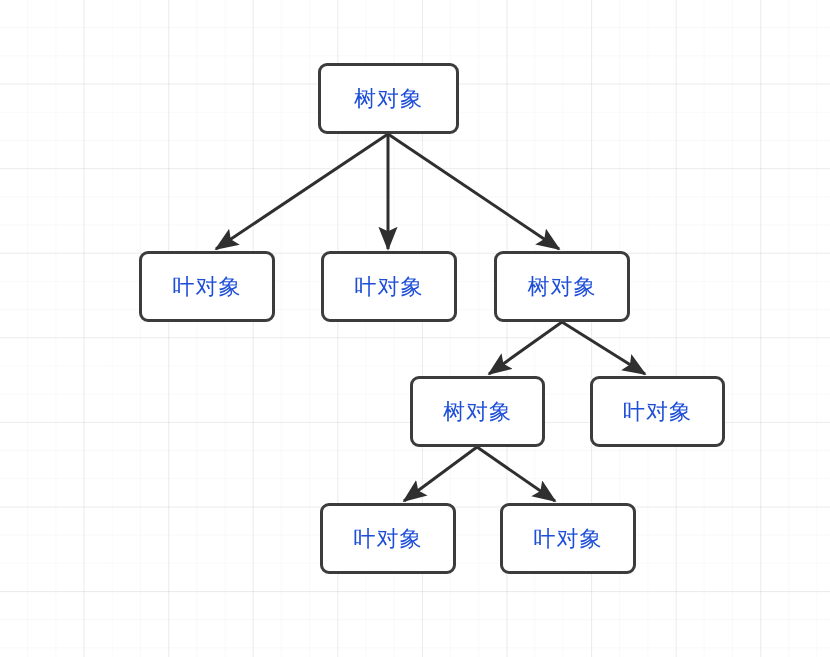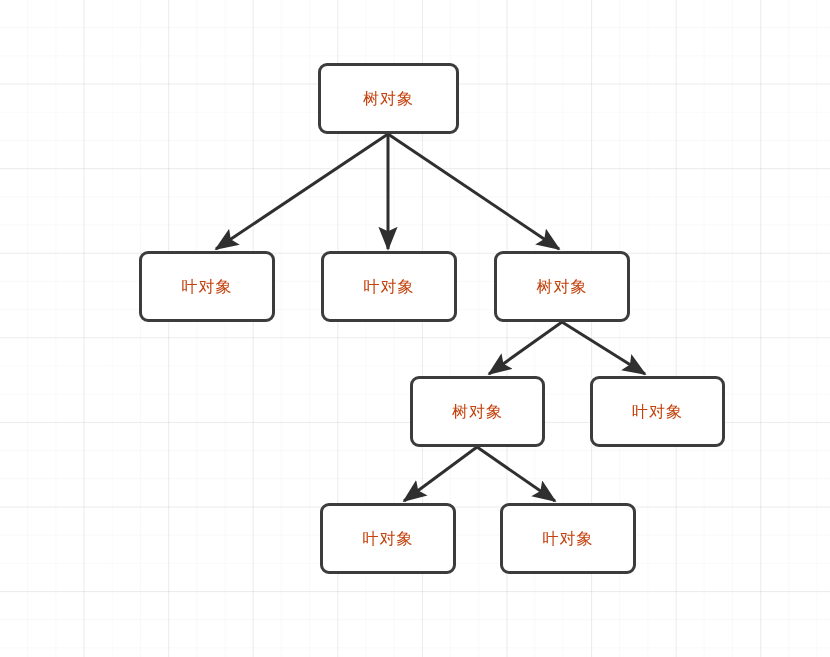--- a/index.html
+++ b/index.html
@@ -41,22 +41,22 @@
     box-sizing: border-box;
     background: #ffffff;
     border: 3px solid #3c3c3c;
     border-radius: 9px;
     display: flex;
     align-items: center;
     justify-content: center;
     z-index: 2;
   }
   .node-label {
-    color: #c2410c;
-    font-size: 16px;
+    color: #1d4ed8;
+    font-size: 22px;
     line-height: 1;
     letter-spacing: 1px;
     white-space: nowrap;
     font-family: "DejaVu Sans", "Liberation Sans", sans-serif;
   }
 </style>
 </head>
 <body>
 
 <div id="canvas">

